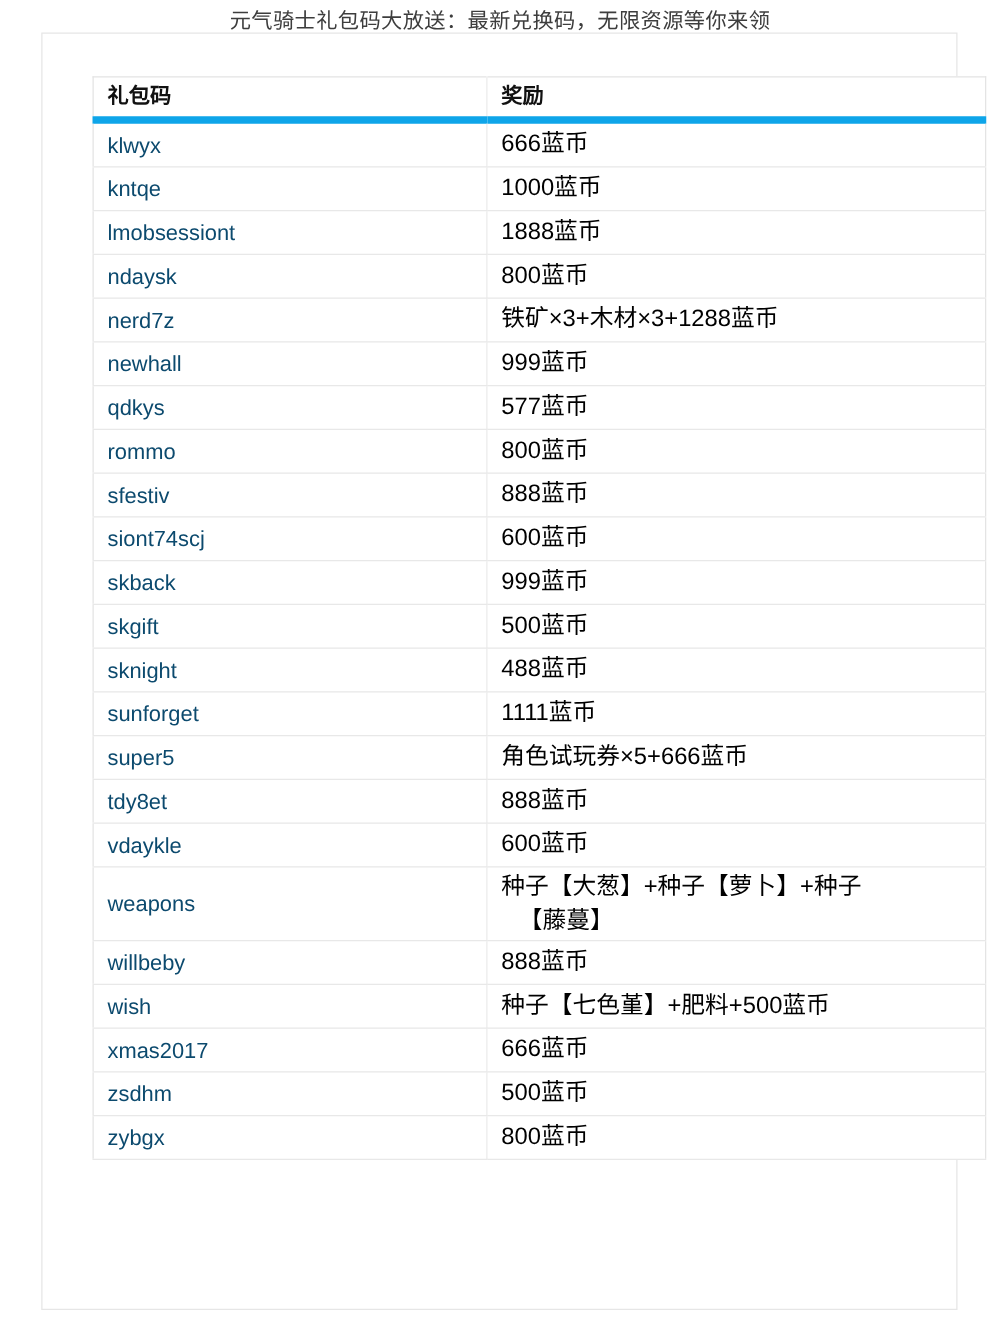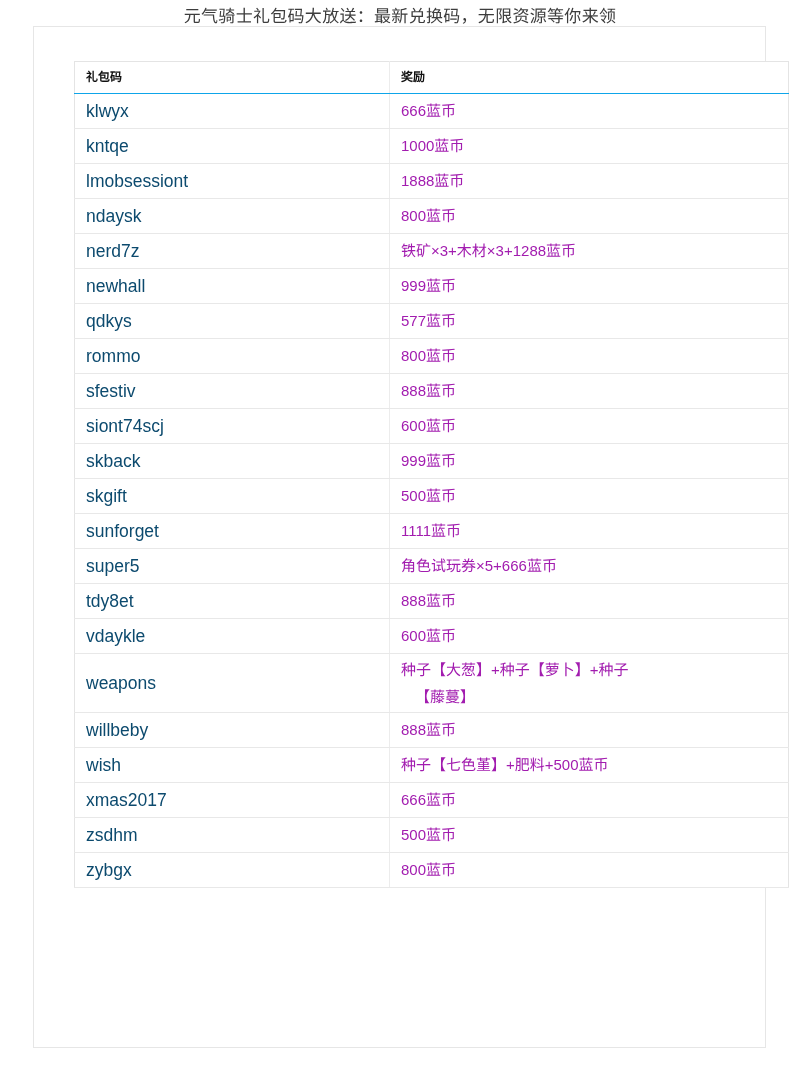--- a/index.html
+++ b/index.html
@@ -83,40 +83,40 @@
     word-break: break-word;
   }
 
   table.codes-table th:last-child,
   table.codes-table td:last-child {
     border-right: none;
   }
 
   table.codes-table thead th {
     font-weight: bold;
-    font-size: 12px;
+    font-size: 17px;
     height: 26px;
     padding-top: 2px;
     padding-bottom: 3px;
     color: #111111;
-    border-bottom: 1px solid #0ea5e9;
+    border-bottom: 6px solid #0ea5e9;
   }
 
   table.codes-table tbody tr {
     height: 34px;
   }
 
   table.codes-table tbody td.code-cell {
     font-size: 17.5px;
     color: #0c4a6e;
   }
 
   table.codes-table tbody td.reward-cell {
-    font-size: 15px;
-    color: #a21caf;
+    font-size: 19px;
+    color: #000000;
   }
 
   
   table.codes-table tbody td.reward-cell.multiline {
     padding-left: 11px;
     text-indent: 0;
   }
   table.codes-table tbody td.reward-cell.multiline > span {
     display: block;
     padding-left: 0;
@@ -203,20 +203,24 @@
             </tr>
             <tr>
               <td class="code-cell">skback</td>
               <td class="reward-cell">999蓝币</td>
             </tr>
             <tr>
               <td class="code-cell">skgift</td>
               <td class="reward-cell">500蓝币</td>
             </tr>
             <tr>
+              <td class="code-cell">sknight</td>
+              <td class="reward-cell">488蓝币</td>
+            </tr>
+            <tr>
               <td class="code-cell">sunforget</td>
               <td class="reward-cell">1111蓝币</td>
             </tr>
             <tr>
               <td class="code-cell">super5</td>
               <td class="reward-cell">角色试玩券×5+666蓝币</td>
             </tr>
             <tr>
               <td class="code-cell">tdy8et</td>
               <td class="reward-cell">888蓝币</td>

